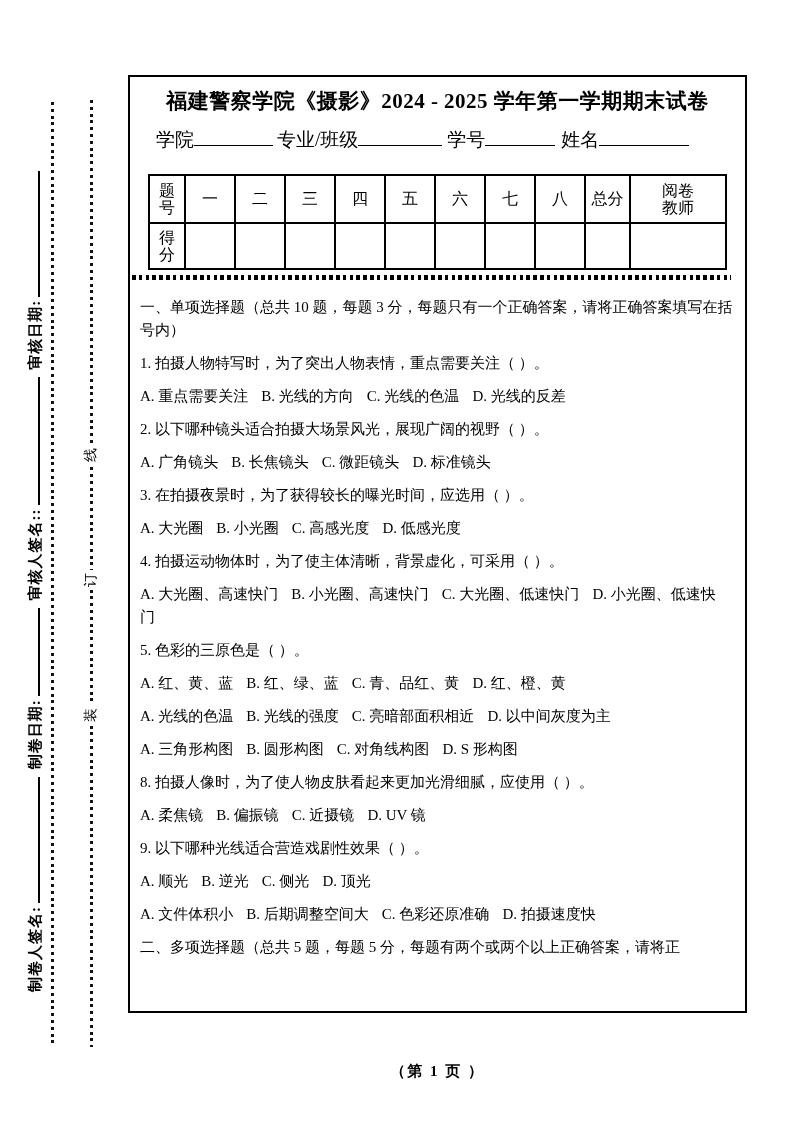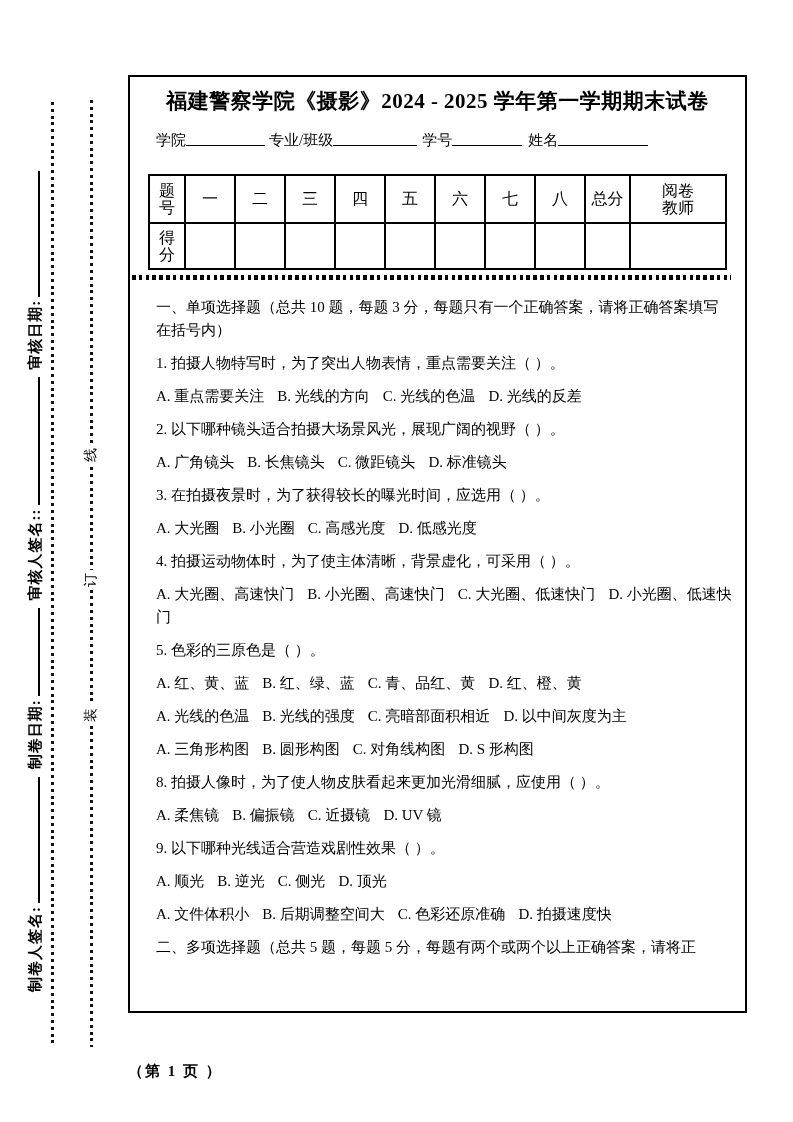--- a/index.html
+++ b/index.html
@@ -26,43 +26,43 @@
   .bc1{top:445px;} .bc2{top:570px;} .bc3{top:705px;}
   
   .main-box{
     position:absolute;left:128px;top:75px;width:619px;height:938px;
     border:2.5px solid #000;box-sizing:border-box;overflow:hidden;
   }
   .exam-title{
     margin:10px 6px 0 6px;text-align:center;font-size:21px;font-weight:bold;
     line-height:29px;letter-spacing:0.5px;white-space:nowrap;
   }
-  .fields{display:flex;margin:14px 20px 0 26px;height:20px;font-size:15px;line-height:20px;}
+  .fields{display:flex;margin:14px 20px 0 26px;height:20px;font-size:19px;line-height:20px;}
   .fgroup{display:flex;}
   .flabel{white-space:nowrap;}
   .fblank{display:inline-block;height:15px;border-bottom:1.5px solid #000;}
   .fb1{width:79px;margin-right:4px;} .fb2{width:84px;margin-right:5px;}
   .fb3{width:70px;margin-right:6px;} .fb4{width:90px;}
   table.score{
     margin:24px 0 0 18px;border-collapse:collapse;table-layout:fixed;width:577px;
   }
   table.score td{border:2px solid #000;text-align:center;padding:0;font-size:16px;}
   table.score tr.r1 td{height:46px;}
   table.score tr.r2 td{height:44px;}
   td.pre{white-space:pre-line;font-size:14px;line-height:17px;}
   .dot-sep{
     margin:5px 0 0 2px;width:599px;height:4.5px;
     background:repeating-linear-gradient(90deg,#000 0 3.6px,transparent 3.6px 6.8px);
   }
   .content{margin:16px 12px 0 10px;font-size:15px;}
-  .line{margin:0 0 10px 16px;line-height:23px;}
+  .line{margin:0 0 10px 0;line-height:23px;}
   .opts .opt{margin-right:13px;}
   .sec2{margin-bottom:0;}
   .page-footer{
-    position:absolute;left:128px;top:1062px;width:619px;
+    position:absolute;left:128px;top:1062px;width:619px;text-align:center;
     font-size:15px;font-weight:bold;letter-spacing:2px;
   }
 </style>
 </head>
 <body>
 
 <div class="sheet">
 
   <div class="seal-strip">
     <span>制卷人签名:</span><span class="seal-blank sb1"></span>

